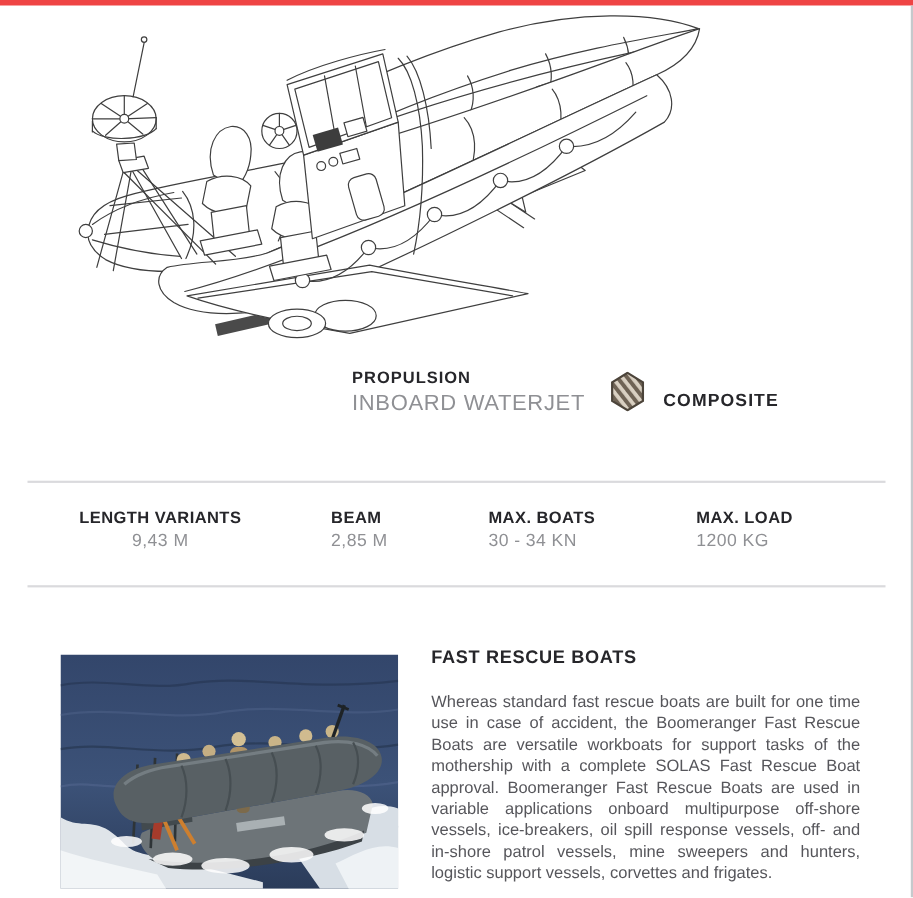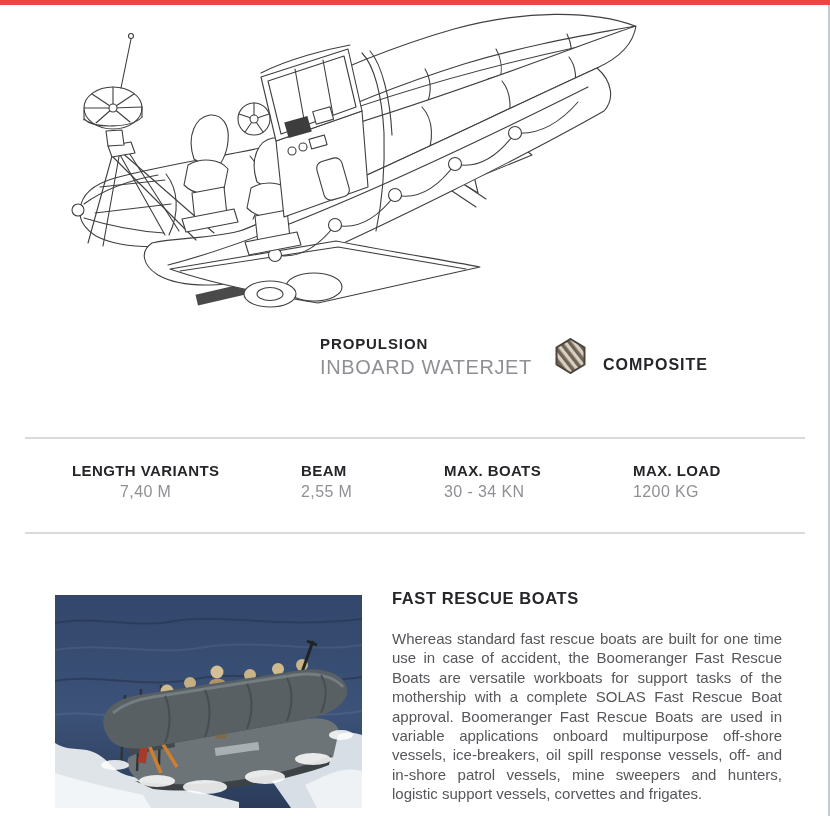--- a/index.html
+++ b/index.html
@@ -165,25 +165,25 @@
       <rect x="0" y="0" width="31" height="36" fill="url(#hexstripes)" clip-path="url(#hexclip)"></rect>
       <polygon points="15.5,1 29.5,9.5 29.5,26.5 15.5,35 1.5,26.5 1.5,9.5" fill="none" stroke="#4c443a" stroke-width="2"></polygon>
     </svg>
     <div class="lbl">COMPOSITE</div>
   </div>
 
   <div class="divider" id="div1"></div>
 
   <div class="spec" id="spec0">
     <div class="lbl">LENGTH VARIANTS</div>
-    <div class="val">7,40 M</div>
+    <div class="val">9,43 M</div>
   </div>
   <div class="spec" id="spec1">
     <div class="lbl">BEAM</div>
-    <div class="val">2,55 M</div>
+    <div class="val">2,85 M</div>
   </div>
   <div class="spec" id="spec2">
     <div class="lbl">MAX. BOATS</div>
     <div class="val">30 - 34 KN</div>
   </div>
   <div class="spec" id="spec3">
     <div class="lbl">MAX. LOAD</div>
     <div class="val">1200 KG</div>
   </div>
 

